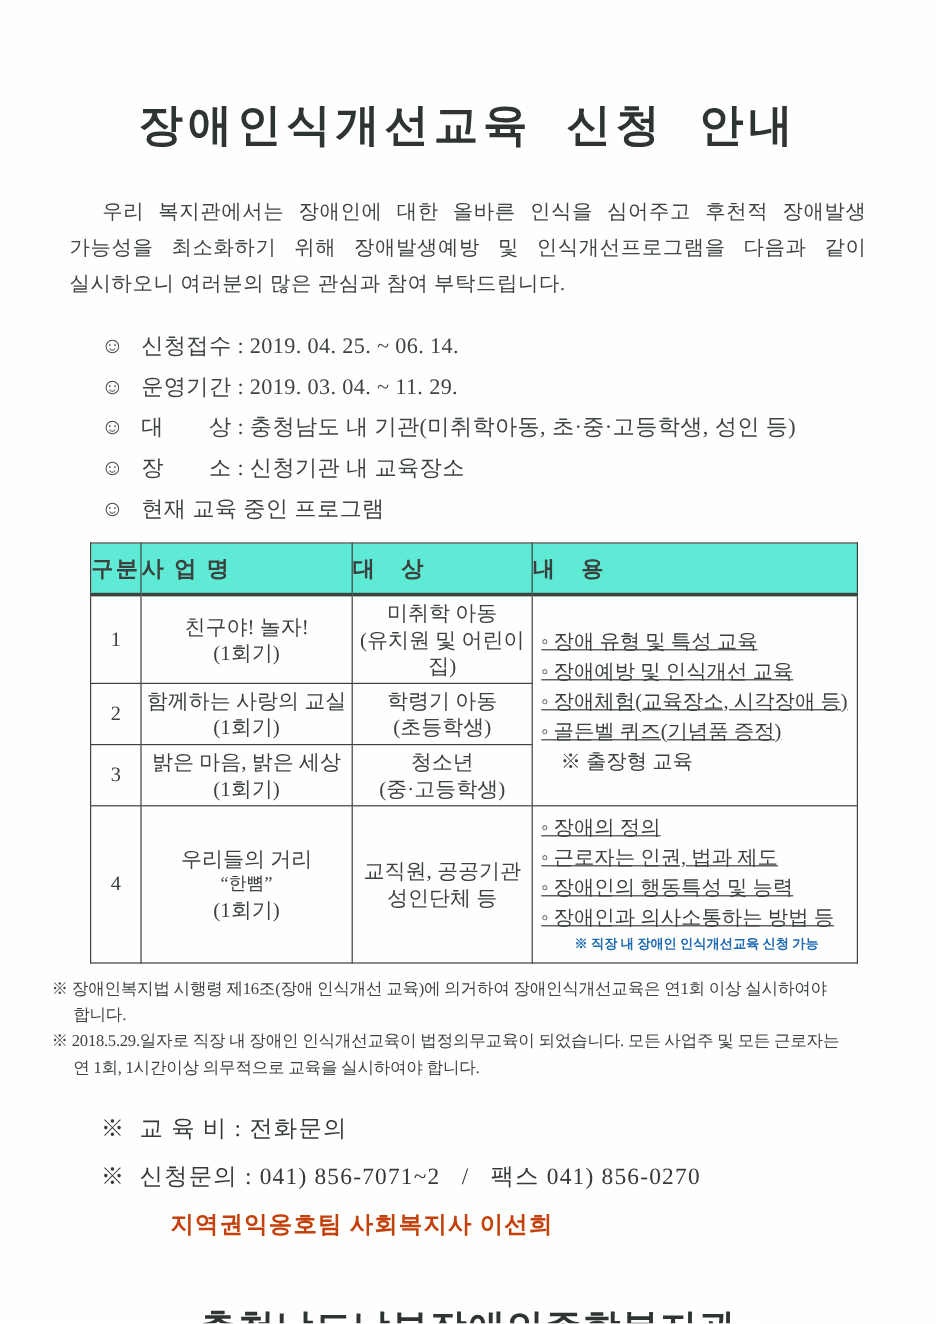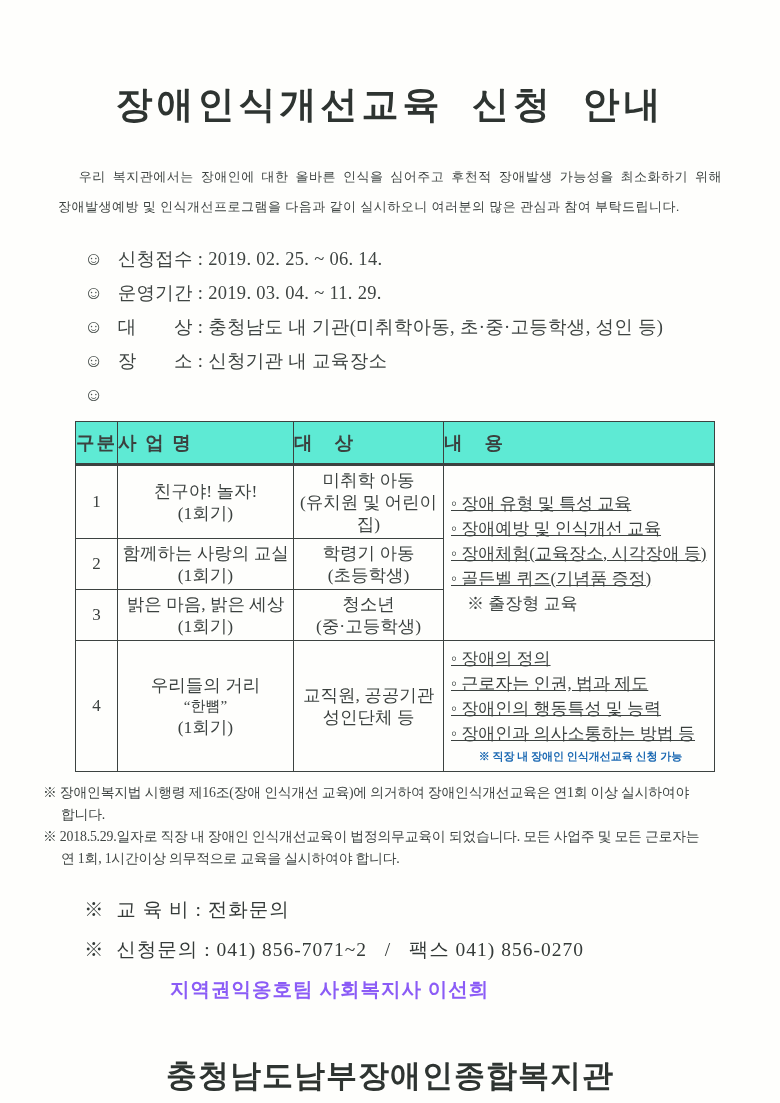--- a/index.html
+++ b/index.html
@@ -19,21 +19,21 @@
     text-align: center;
     font-family: "Liberation Sans", "DejaVu Sans", sans-serif;
     font-size: 37px;
     font-weight: bold;
     letter-spacing: 4px;
     color: #2e3431;
     white-space: pre;
   }
   .intro {
     margin: 32px 58px 0 58px;
-    font-size: 13px;
+    font-size: 17px;
     line-height: 30px;
     text-align: justify;
     text-indent: 1.6em;
     letter-spacing: 0.5px;
     word-break: keep-all;
   }
   .info-list { margin: 24px 0 0 84px; }
   .info-item {
     display: flex;
     align-items: baseline;
@@ -103,24 +103,24 @@
   .contact-block { margin: 26px 0 0 84px; }
   .contact-line {
     font-size: 19.5px;
     font-weight: normal;
     color: #343a38;
     margin-bottom: 13px;
     letter-spacing: 1px;
     white-space: pre-wrap;
   }
   .contact-person {
-    margin-left: 86px;
+    margin-left: 58px;
     font-size: 19.5px;
     font-weight: bold;
-    color: #8b5cf6;
+    color: #c2410c;
     letter-spacing: 1px;
   }
   .footer-org {
     margin-top: 52px;
     text-align: center;
     font-family: "Liberation Sans", "DejaVu Sans", sans-serif;
     font-size: 31px;
     font-weight: bold;
     color: #2e3431;
     letter-spacing: 1px;
@@ -131,36 +131,37 @@
 
 <div class="page">
 
   <h1 class="doc-title">장애인식개선교육  신청  안내</h1>
 
   <p class="intro">우리 복지관에서는 장애인에 대한 올바른 인식을 심어주고 후천적 장애발생 가능성을 최소화하기 위해 장애발생예방 및 인식개선프로그램을 다음과 같이 실시하오니 여러분의 많은 관심과 참여 부탁드립니다.</p>
 
   <div class="info-list">
     <div class="info-item">
       <span class="smiley-icon">☺</span>
-      <span class="info-text">신청접수 : 2019. 02. 25. ~ 06. 14.</span>
+      <span class="info-text">신청접수 : 2019. 04. 25. ~ 06. 14.</span>
     </div>
     <div class="info-item">
       <span class="smiley-icon">☺</span>
       <span class="info-text">운영기간 : 2019. 03. 04. ~ 11. 29.</span>
     </div>
     <div class="info-item">
       <span class="smiley-icon">☺</span>
       <span class="info-text">대　　상 : 충청남도 내 기관(미취학아동, 초·중·고등학생, 성인 등)</span>
     </div>
     <div class="info-item">
       <span class="smiley-icon">☺</span>
       <span class="info-text">장　　소 : 신청기관 내 교육장소</span>
     </div>
     <div class="info-item">
       <span class="smiley-icon">☺</span>
+      <span class="info-text">현재 교육 중인 프로그램</span>
     </div>
   </div>
 
   <table class="program-table">
     <colgroup>
       <col class="col-no">
         <col class="col-program">
         <col class="col-target">
         <col class="col-content">
     </colgroup>

